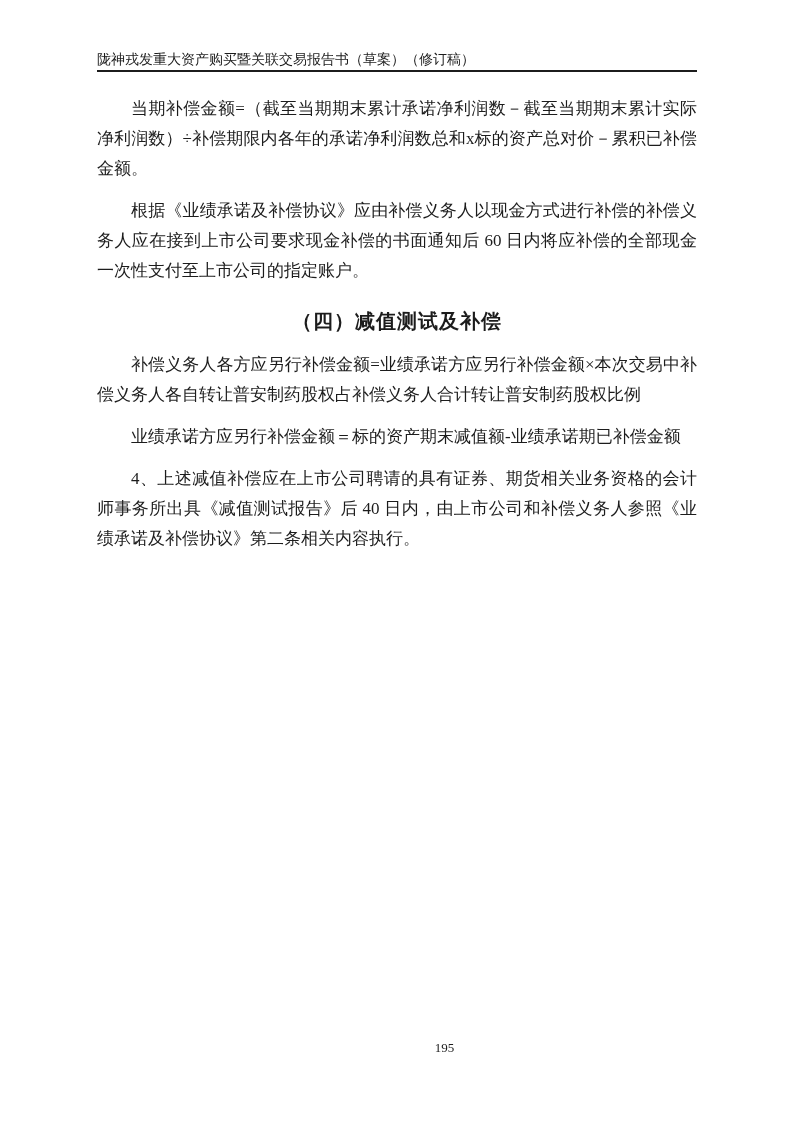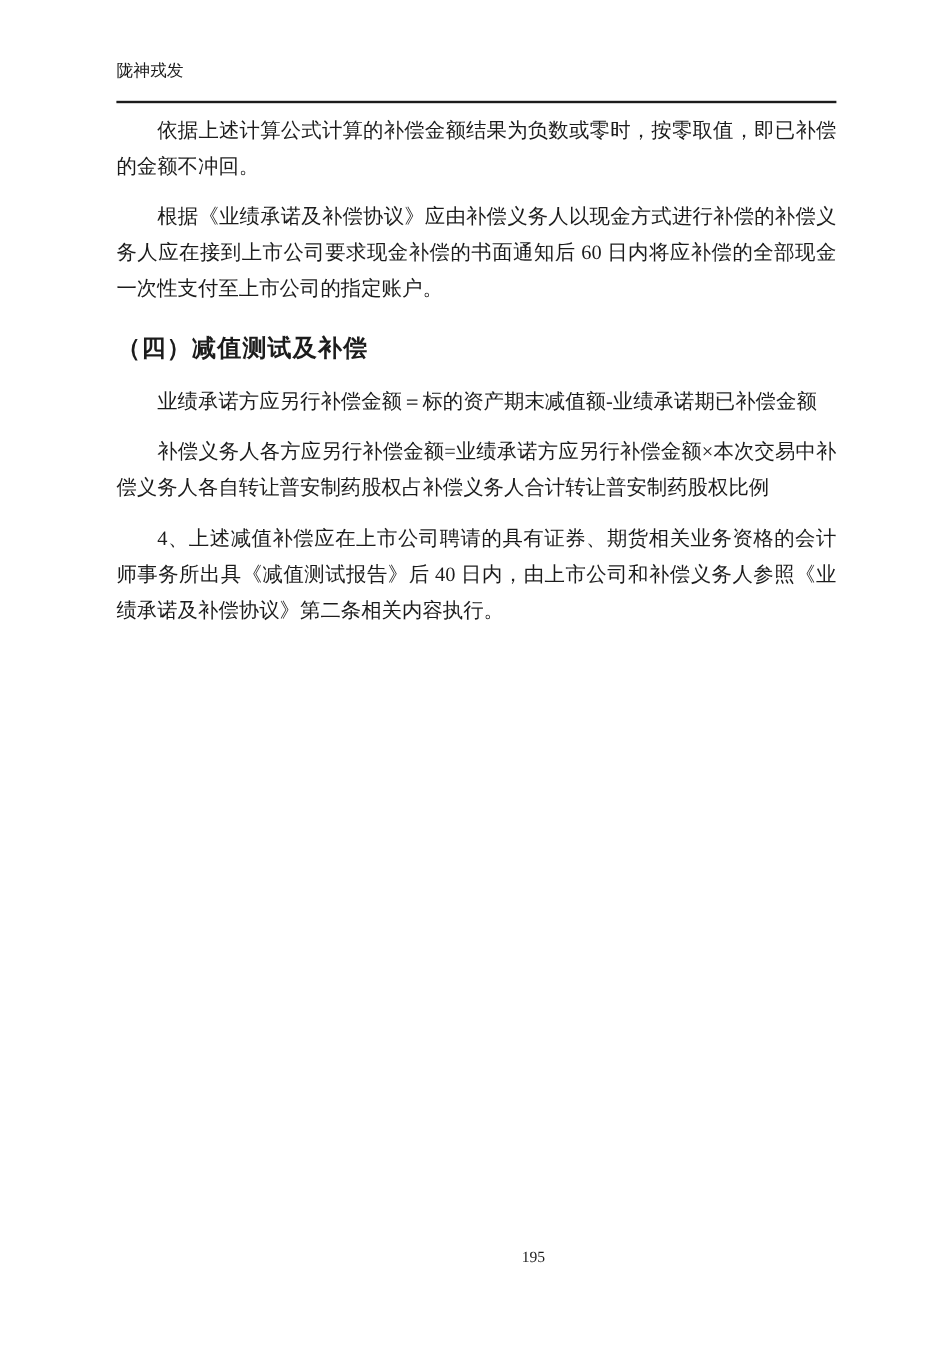--- a/index.html
+++ b/index.html
@@ -20,21 +20,21 @@
   .doc-header {
     position: absolute;
     top: 50px;
     left: 97px;
     width: 600px;
     display: flex;
     justify-content: flex-start;
     align-items: flex-end;
     font-size: 14px;
     line-height: 20px;
-    padding-bottom: 14px;
+    padding-bottom: 0;
     border-bottom: 2px solid #1c1c1c;
     white-space: nowrap;
   }
   .doc-body {
     position: absolute;
     top: 94px;
     left: 97px;
     width: 600px;
   }
   .doc-body p.para {
@@ -46,49 +46,51 @@
     word-break: break-all;
   }
   .doc-body h2.section-heading {
     margin: 20px 0 14px 0;
     font-size: 20px;
     line-height: 30px;
     font-weight: bold;
     font-family: "Liberation Sans", "DejaVu Sans", sans-serif;
     text-indent: 0;
     letter-spacing: 1px;
+    text-align: center;
   }
   .doc-footer {
     position: absolute;
     top: 1040px;
     left: 0;
     width: 793px;
     text-align: center;
     font-size: 13px;
     line-height: 16px;
     padding-left: 48px;
   }
 </style>
 </head>
 <body>
 
 <div class="page">
 
   <header class="doc-header">
     <span>陇神戎发</span>
+    <span>重大资产购买暨关联交易报告书（草案）（修订稿）</span>
   </header>
 
   <main class="doc-body">
-    <p class="para">依据上述计算公式计算的补偿金额结果为负数或零时，按零取值，即已补偿的金额不冲回。</p>
+    <p class="para">当期补偿金额=（截至当期期末累计承诺净利润数－截至当期期末累计实际净利润数）÷补偿期限内各年的承诺净利润数总和x标的资产总对价－累积已补偿金额。</p>
     <p class="para">根据《业绩承诺及补偿协议》应由补偿义务人以现金方式进行补偿的补偿义务人应在接到上市公司要求现金补偿的书面通知后 60 日内将应补偿的全部现金一次性支付至上市公司的指定账户。</p>
 
     <h2 class="section-heading">（四）减值测试及补偿</h2>
 
+    <p class="para">补偿义务人各方应另行补偿金额=业绩承诺方应另行补偿金额×本次交易中补偿义务人各自转让普安制药股权占补偿义务人合计转让普安制药股权比例</p>
     <p class="para">业绩承诺方应另行补偿金额＝标的资产期末减值额-业绩承诺期已补偿金额</p>
-    <p class="para">补偿义务人各方应另行补偿金额=业绩承诺方应另行补偿金额×本次交易中补偿义务人各自转让普安制药股权占补偿义务人合计转让普安制药股权比例</p>
     <p class="para">4、上述减值补偿应在上市公司聘请的具有证券、期货相关业务资格的会计师事务所出具《减值测试报告》后 40 日内，由上市公司和补偿义务人参照《业绩承诺及补偿协议》第二条相关内容执行。</p>
   </main>
 
   <footer class="doc-footer">
     <span>195</span>
   </footer>
 
 </div>
 
 </body></html>

